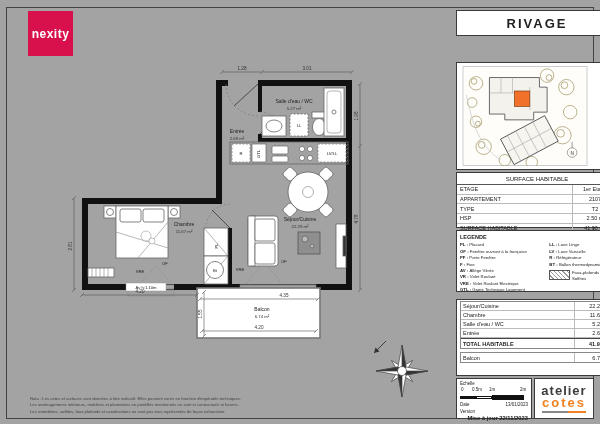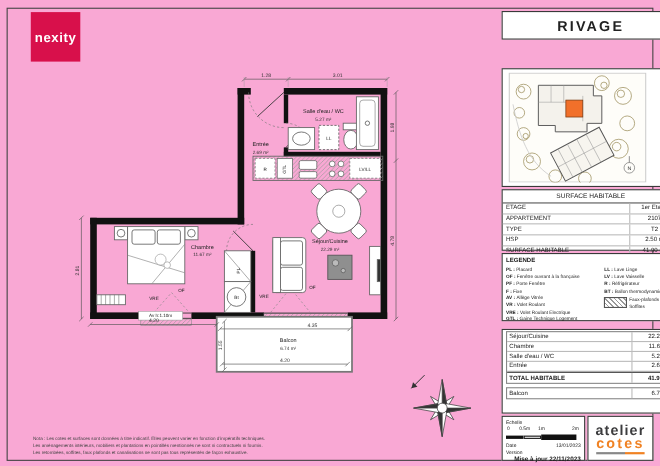--- a/index.html
+++ b/index.html
@@ -1,16 +1,16 @@
 <!DOCTYPE html>
 <html><head>
 <meta charset="utf-8">
 <style>
   html,body{margin:0;padding:0;background:#e8e8e8;}
-  .sheet{position:relative;width:600px;height:424px;background:#f9a8d4;overflow:hidden;
+  .sheet{position:relative;width:600px;height:424px;background:#a3a3a3;overflow:hidden;
          font-family:"Liberation Sans",sans-serif;color:#222;}
   .frame{position:absolute;left:6px;top:7px;right:6px;bottom:5px;border:1px solid #444;}
   
   .nexity{position:absolute;left:28px;top:11px;width:45px;height:45px;background:#d8104b;
           display:flex;align-items:center;justify-content:center;}
   .nexity span{color:#fff;font-weight:bold;font-size:12px;letter-spacing:.5px;}
   
   .box{position:absolute;left:456px;width:162px;background:#fff;border:1px solid #3a3a3a;box-sizing:border-box;}
   .b-project{top:10px;height:26px;display:flex;align-items:center;justify-content:center;
              font-weight:bold;font-size:13px;letter-spacing:2px;}

